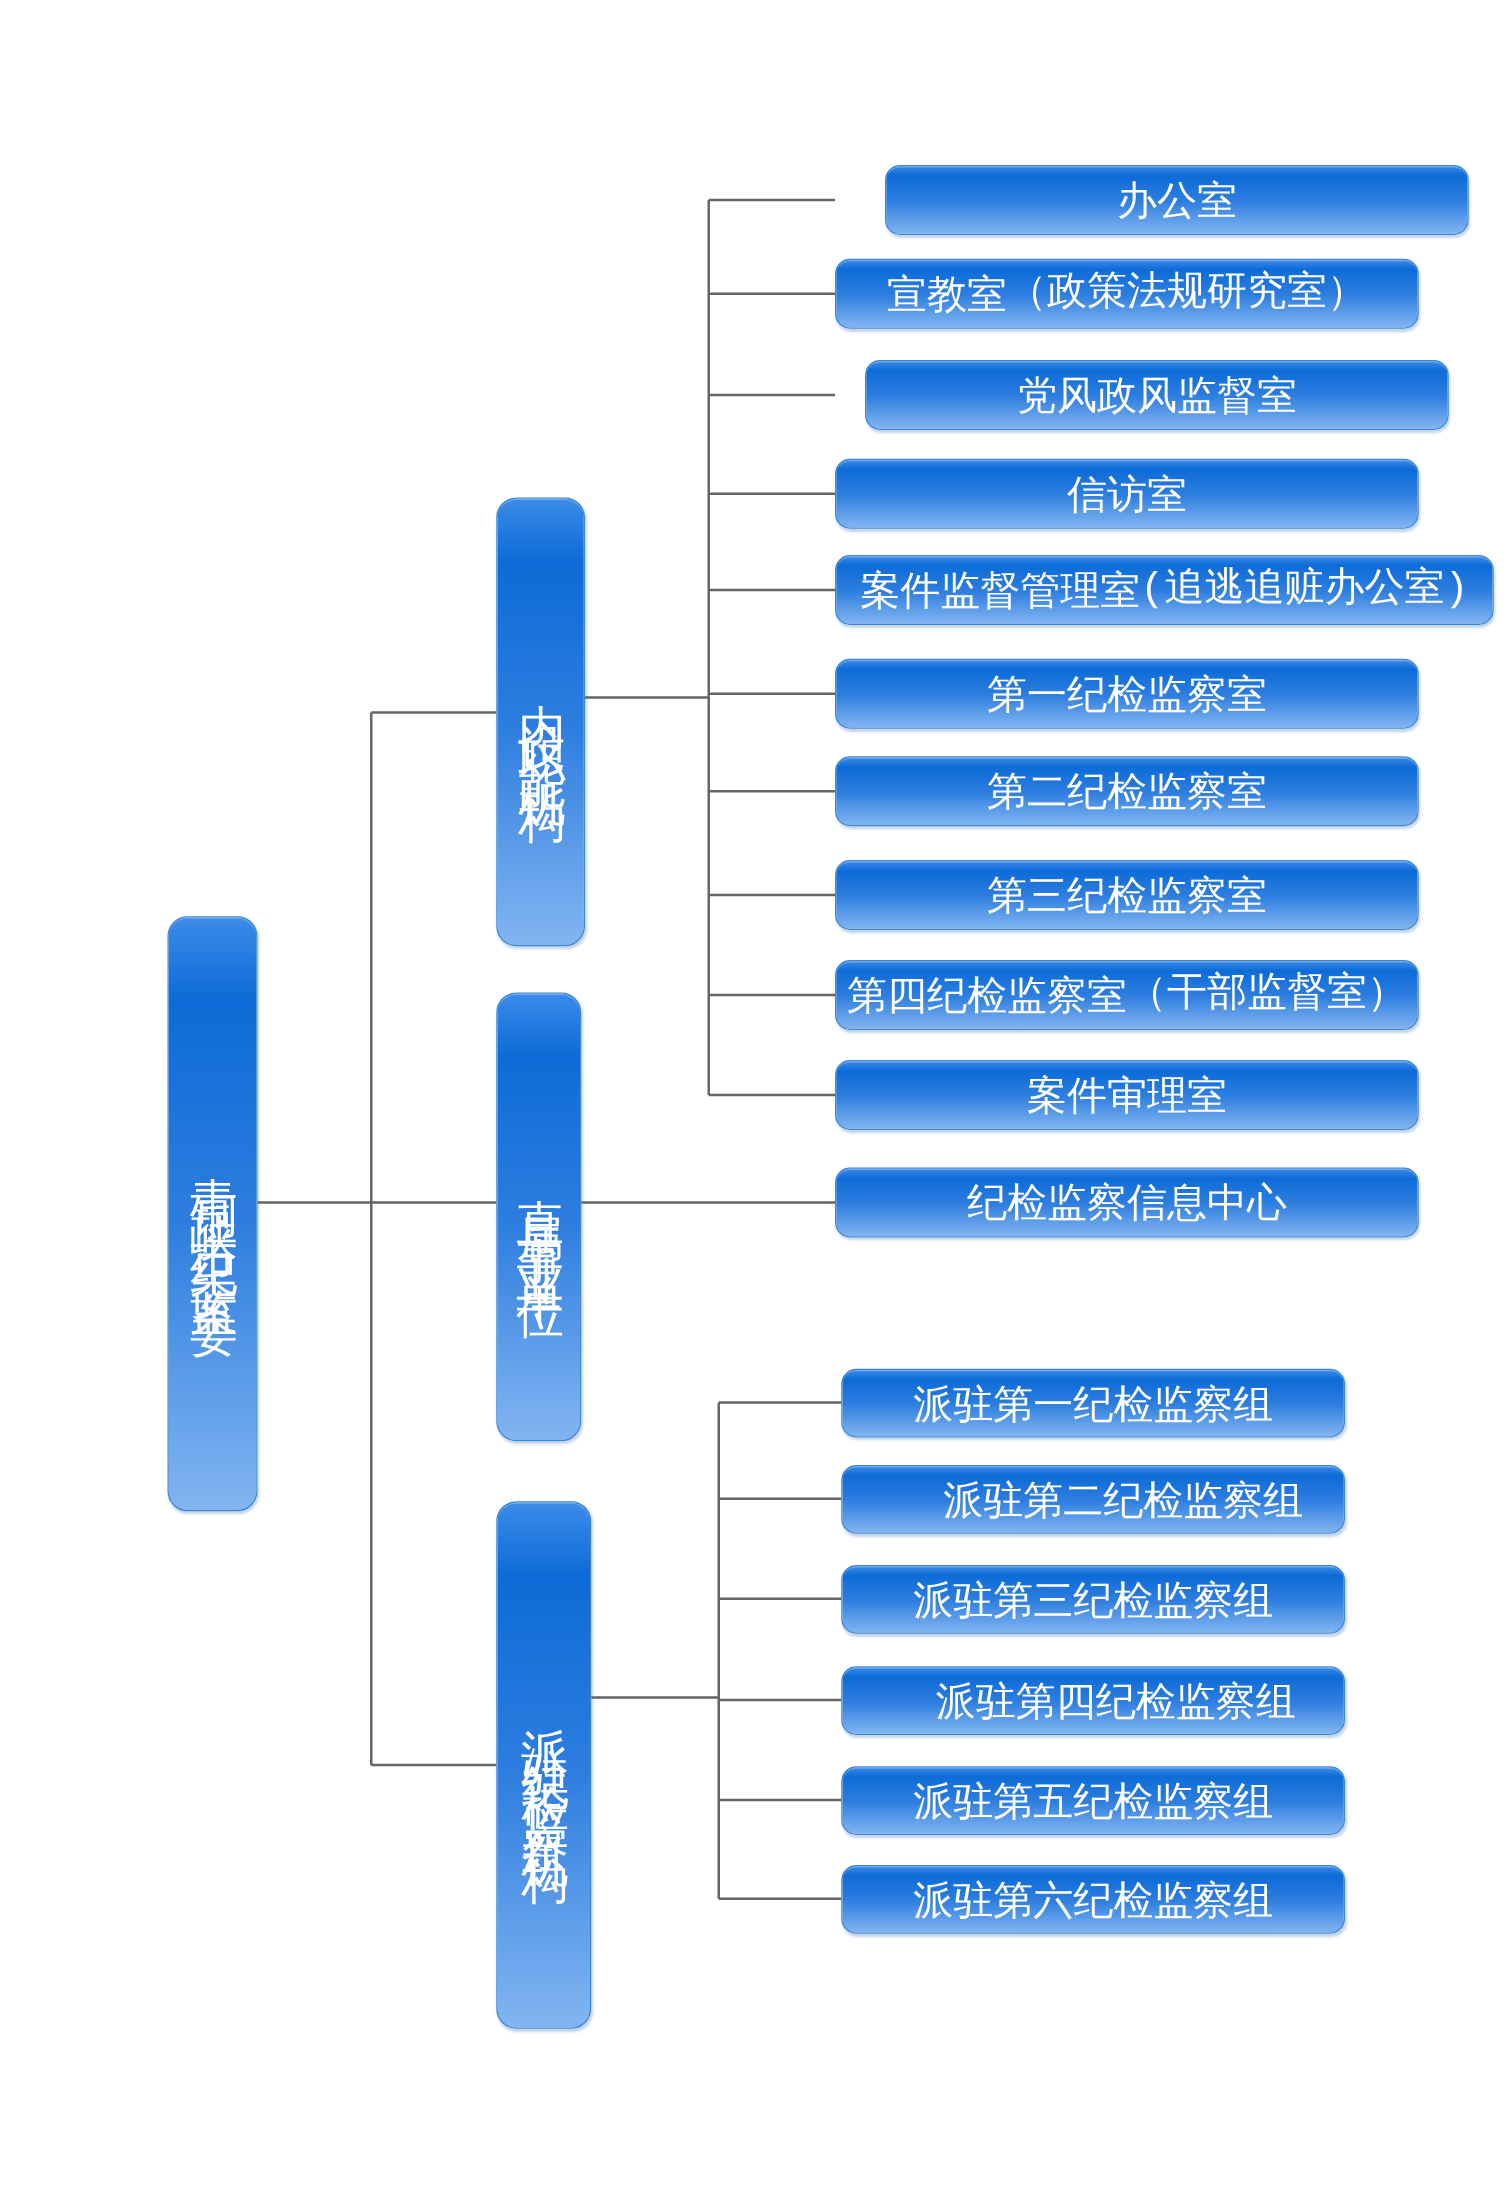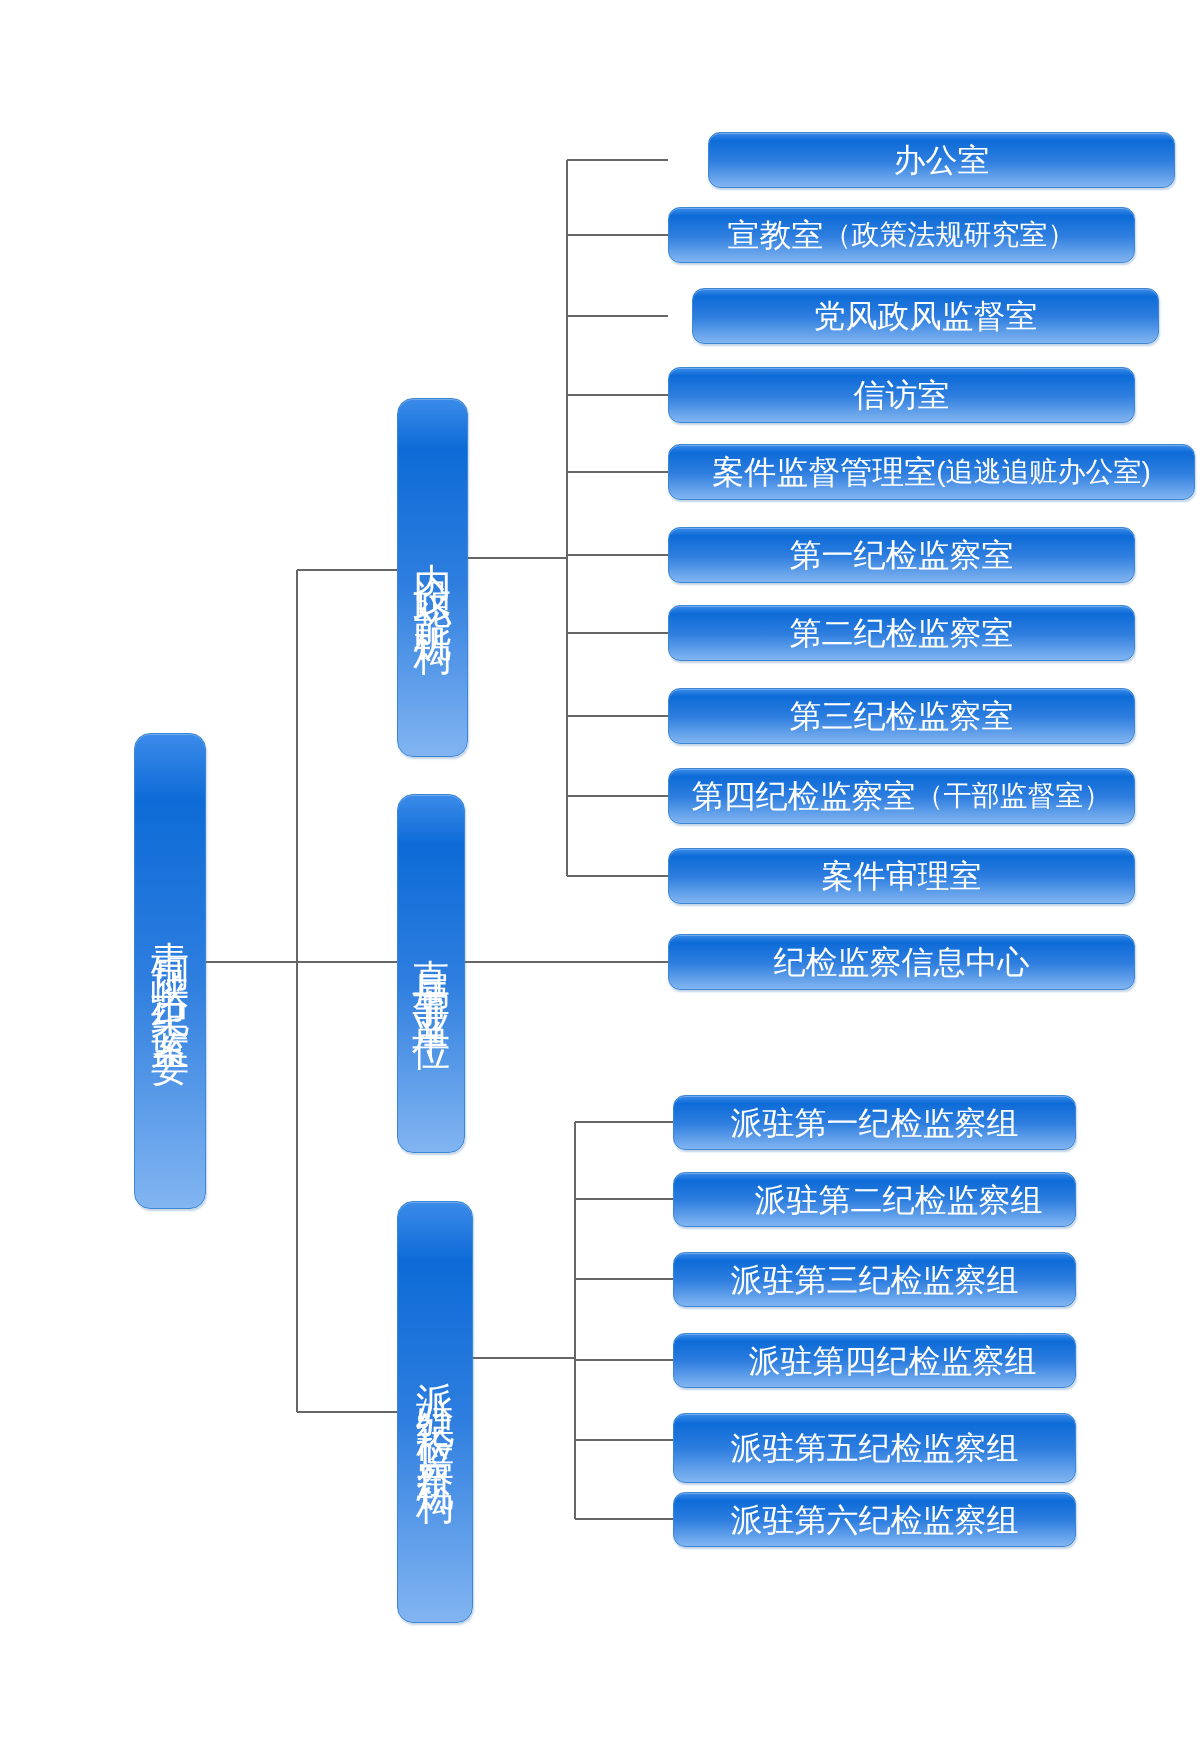--- a/index.html
+++ b/index.html
@@ -31,21 +31,22 @@
     justify-content: center;
     text-align: center;
   }
   .leaf {
     border-radius: 12px;
     font-size: 32px;
     line-height: 1;
     white-space: nowrap;
   }
   .leaf .sub {
-    font-size: 28px;
+    font-size: 32px;
+    font-family: Liberation Mono, monospace;
   }
   .vnode {
     border-radius: 16px;
     font-size: 38px;
     writing-mode: vertical-rl;
     letter-spacing: 15px;
     line-height: 1;
   }
   .conn {
     position: absolute;
@@ -134,19 +135,19 @@
     </div>
     <div class="node leaf" style="left: 673px; top: 1172px; width: 403px; height: 55px; padding-left: 48px;">
       <span>派驻第二纪检监察组</span>
     </div>
     <div class="node leaf" style="left: 673px; top: 1252px; width: 403px; height: 55px;">
       <span>派驻第三纪检监察组</span>
     </div>
     <div class="node leaf" style="left: 673px; top: 1333px; width: 403px; height: 55px; padding-left: 36px;">
       <span>派驻第四纪检监察组</span>
     </div>
-    <div class="node leaf" style="left: 673px; top: 1413px; width: 403px; height: 70px;">
+    <div class="node leaf" style="left: 673px; top: 1413px; width: 403px; height: 55px;">
       <span>派驻第五纪检监察组</span>
     </div>
     <div class="node leaf" style="left: 673px; top: 1492px; width: 403px; height: 55px;">
       <span>派驻第六纪检监察组</span>
     </div>
   </div>
 
 </body></html>

